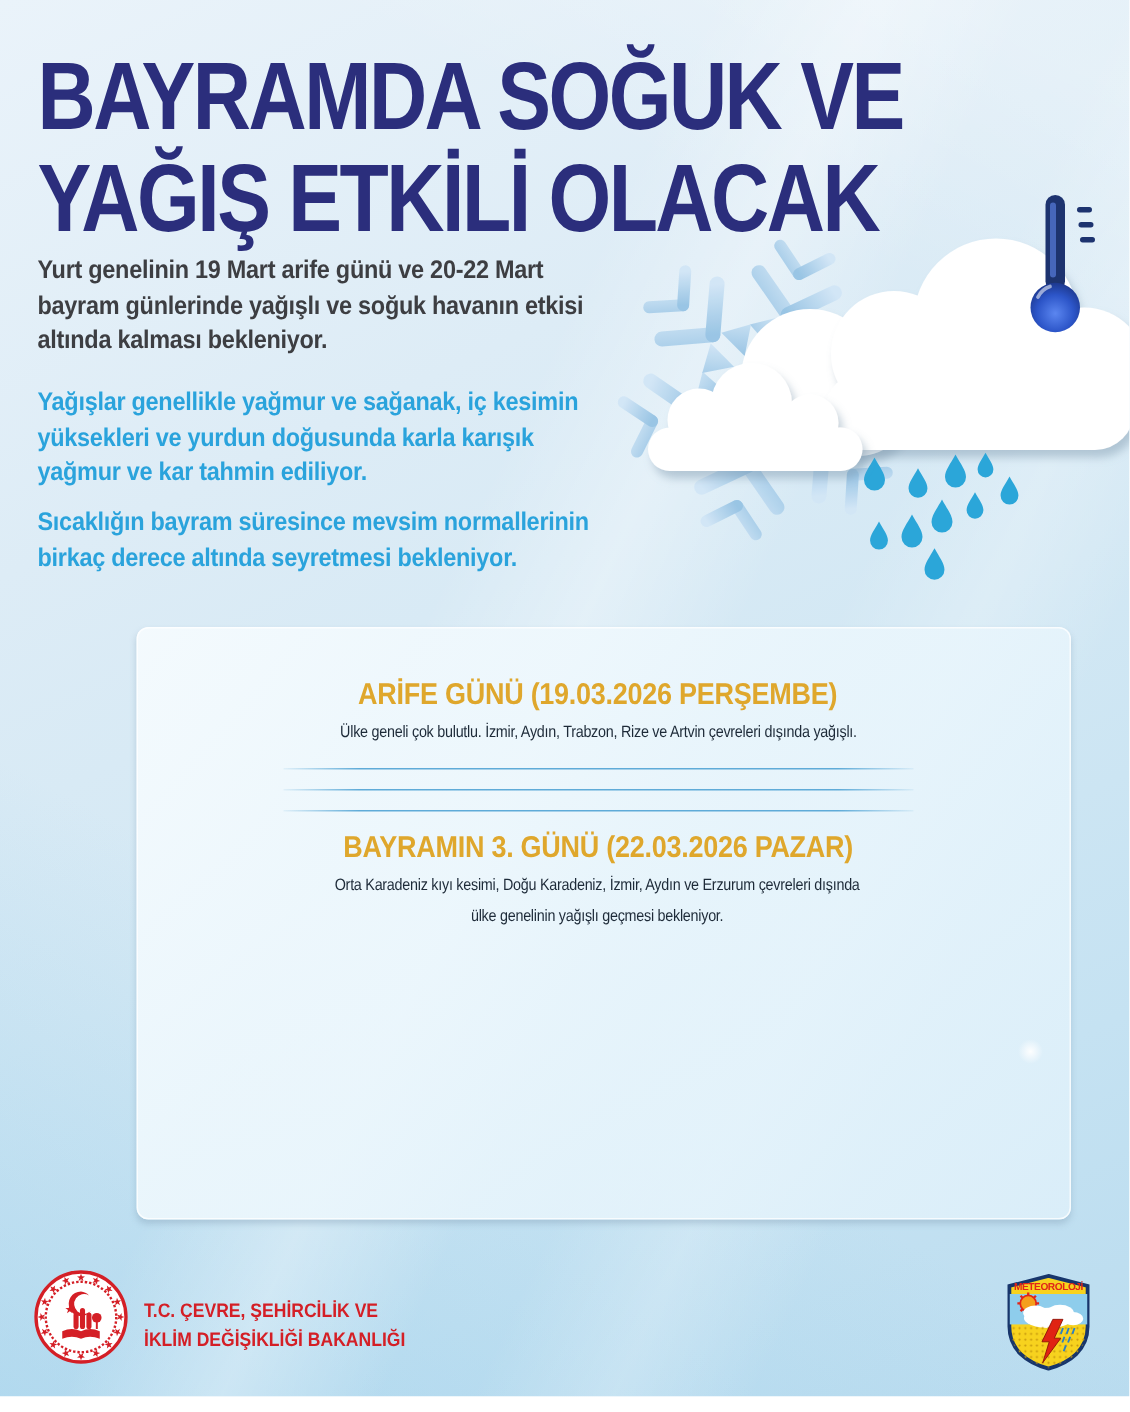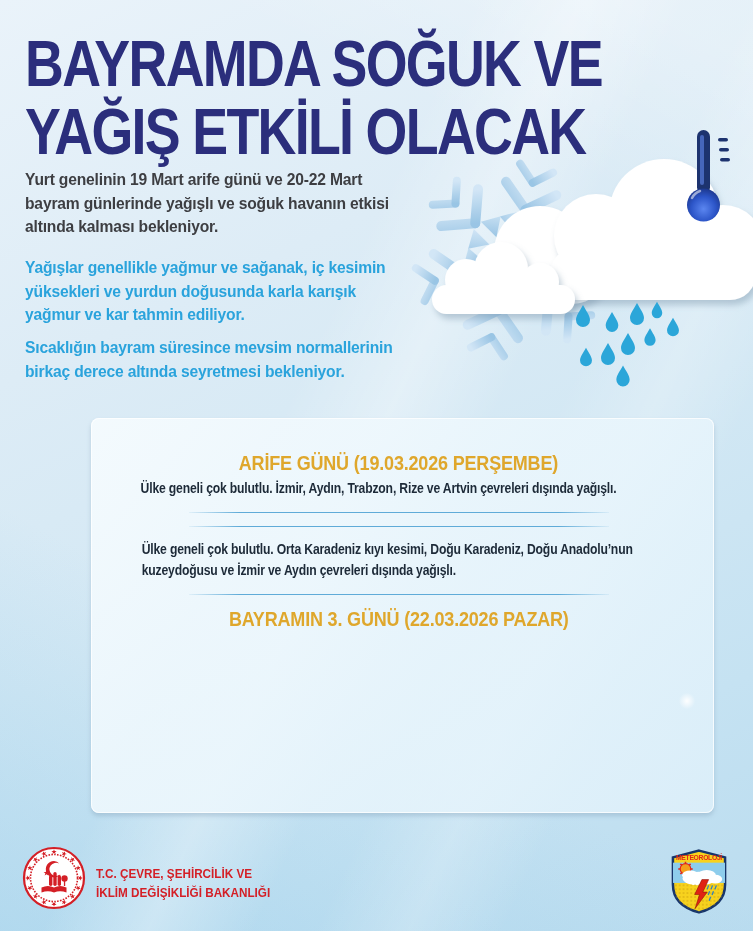--- a/index.html
+++ b/index.html
@@ -39,21 +39,21 @@
   .illustration { position:absolute; left:380px; top:110px; width:373px; height:290px; overflow:visible; }
   .card {
     position:absolute; left:74px; top:418px; width:623px; height:395px; box-sizing:border-box;
     padding:33px 22px 10px 14px; border-radius:8px;
     background:linear-gradient(130deg, rgba(245,251,254,0.95) 0%, rgba(232,245,252,0.88) 60%, rgba(222,240,250,0.85) 100%);
     box-shadow:0 3px 4px rgba(125,155,180,0.38), inset 0 0 0 1px rgba(255,255,255,0.75);
     margin-left:17px;
   }
   .day h2 { margin:0 0 3px 0; text-align:center; font-size:20px; line-height:24px; font-weight:bold; color:var(--day_heading_text); }
   .day h2 span { display:inline-block; transform:scaleX(0.9); letter-spacing:-0.2px; }
-  .day p  { margin:0; font-size:14px; line-height:21px; font-weight:bold; color:var(--day_desc_text); }
+  .day p  { margin:0; text-align:center; font-size:11px; line-height:21px; font-weight:normal; color:var(--day_desc_text); }
   .day p span { display:inline-block; transform:scaleX(0.87); white-space:pre-line; letter-spacing:-0.2px; }
   .day hr {
     border:none; height:1px; width:420px; margin:13px auto 12px auto;
     background:linear-gradient(90deg, rgba(95,171,216,0.1), var(--divider) 12%, var(--divider) 88%, rgba(95,171,216,0.1));
   }
   .sparkle {
     position:absolute; left:678px; top:692px; width:18px; height:18px; pointer-events:none;
     background:radial-gradient(circle, rgba(255,255,255,0.95) 0%, rgba(255,255,255,0) 65%);
   }
   .footer-seal { position:absolute; left:22px; top:846px; width:64px; height:64px; }
@@ -168,27 +168,27 @@
         <h2><span>ARİFE GÜNÜ (19.03.2026 PERŞEMBE)</span></h2>
         <p><span>Ülke geneli çok bulutlu. İzmir, Aydın, Trabzon, Rize ve Artvin çevreleri dışında yağışlı.</span></p>
         <hr>
       </section>
 
       <section class="day">
         <hr>
       </section>
 
       <section class="day">
-        <p><span>Ülke geneli çok bulutlu. Orta Karadeniz kıyı kesimi, Doğu Karadeniz, Doğu Anadolu’nun
-kuzeydoğusu ve İzmir ve Aydın çevreleri dışında yağışlı.</span></p>
         <hr>
       </section>
 
       <section class="day">
         <h2><span>BAYRAMIN 3. GÜNÜ (22.03.2026 PAZAR)</span></h2>
+        <p><span>Orta Karadeniz kıyı kesimi, Doğu Karadeniz, İzmir, Aydın ve Erzurum çevreleri dışında
+ülke genelinin yağışlı geçmesi bekleniyor.</span></p>
 
       </section>
     </div>
 
   <div class="sparkle"></div>
 
   <svg class="footer-seal" viewBox="0 0 64 64" aria-hidden="true">
     <defs>
       <polygon id="sealStar" points="0,-2.8 0.65,-0.89 2.66,-0.87 1.05,0.33 1.65,2.27 0,1.1 -1.65,2.27 -1.05,0.33 -2.66,-0.87 -0.65,-0.89" fill="var(--ministry_red)"></polygon>
       <g id="sealStarAt">

